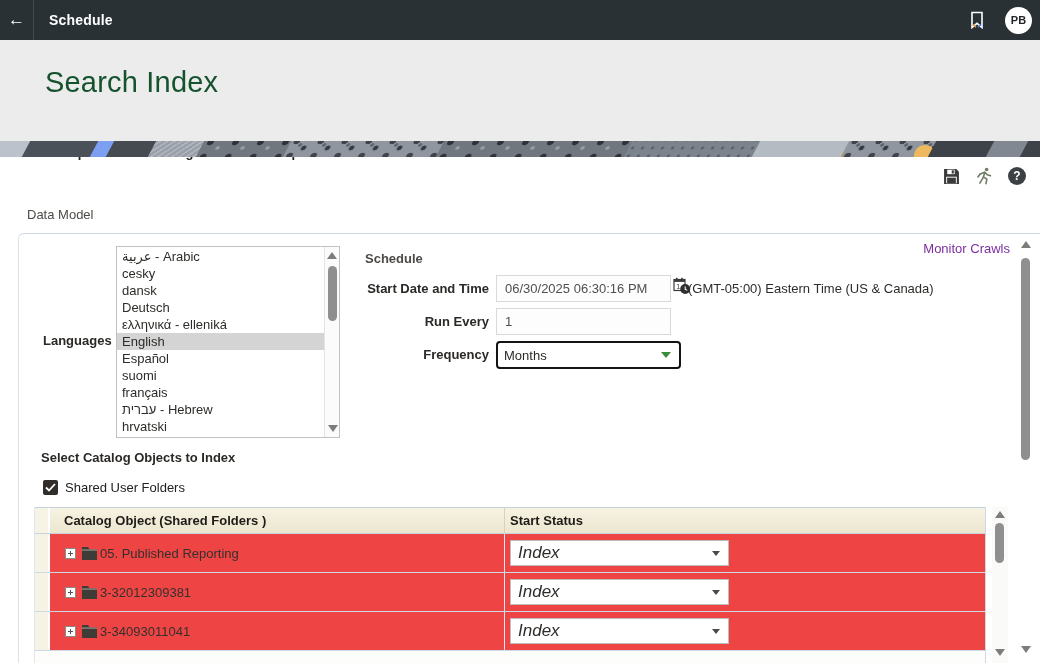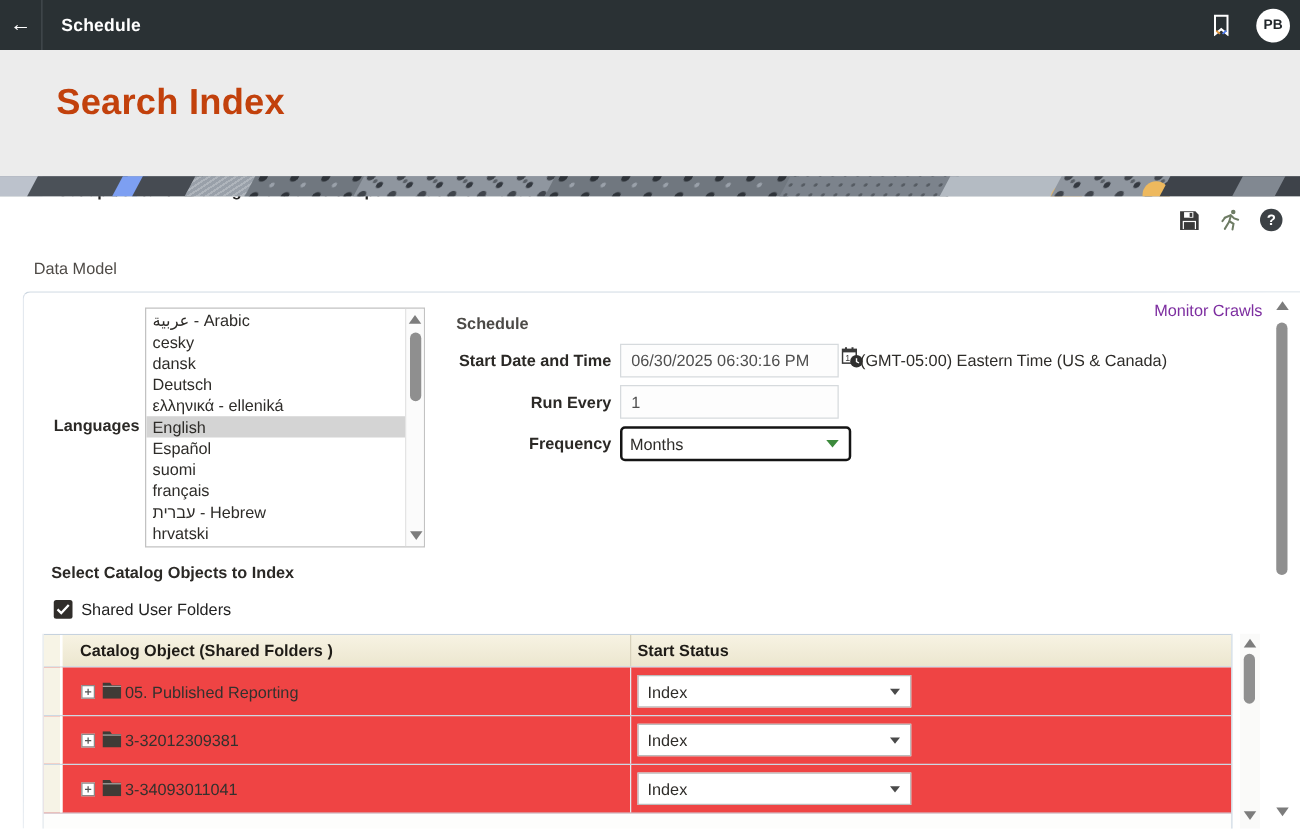--- a/index.html
+++ b/index.html
@@ -10,21 +10,21 @@
   .topbar { position:absolute; left:0; top:0; width:1040px; height:40px; background:#2a3134; display:flex; align-items:center; }
   .back-btn { width:33px; height:40px; display:flex; align-items:center; justify-content:center; color:#fff; font-size:17px; cursor:pointer; }
   .topbar-divider { width:1px; height:40px; background:#454c50; }
   .topbar-title { color:#fff; font-size:14px; font-weight:700; margin-left:15px; letter-spacing:.2px; }
   .topbar-spacer { flex:1; }
   .bookmark-btn { width:28px; height:28px; display:flex; align-items:center; justify-content:center; cursor:pointer; margin-right:14px; }
   .avatar { width:27px; height:27px; border-radius:50%; background:#fff; color:#20262a; font-size:11px; font-weight:700; display:flex; align-items:center; justify-content:center; margin-right:8px; cursor:pointer; }
 
   
   .page-header { position:absolute; left:0; top:40px; width:1040px; height:101px; background:#ececec; }
-  .page-title { position:absolute; left:45px; top:26px; font-size:29px; font-weight:700; color:#c2410c; letter-spacing:.2px; }
+  .page-title { position:absolute; left:45px; top:26px; font-size:29px; font-weight:400; color:#14532d; letter-spacing:.2px; }
   .page-subtitle { position:absolute; left:46px; top:105px; font-size:13px; font-weight:700; color:#242424; }
 
   
   .banner { position:absolute; left:0; top:141px; width:1040px; height:16px; overflow:hidden; background:#8d949d; }
   .banner .seg { position:absolute; top:-4px; height:24px; }
   .skew { transform:skewX(-28deg); }
   .seg1 { left:-10px; width:44px; background:#bcc2cc; }
   .seg2 { left:26px; width:72px; background:#4b5158; }
   .seg3 { left:94px; width:20px; background:#7d9ff2; }
   .seg4 { left:110px; width:48px; background:#464b52; }
@@ -120,21 +120,21 @@
   .hdr-div { position:absolute; left:469px; top:0; width:1px; height:100%; background:#d8d2bc; }
   .tbl-row { position:relative; height:39px; border-bottom:1px solid #ccd8e3; background:#ef4444; }
   .tbl-row .gutter { position:absolute; left:0; top:0; width:15px; height:100%; background:#f6f3e6; border-right:2px solid #fff; }
   .row-div { position:absolute; left:469px; top:0; width:1px; height:100%; background:#e4e9ee; }
   .expand-icon { position:absolute; left:30px; top:14px; width:11px; height:11px; border:1px solid #8a8a8a; background:#fff; cursor:pointer; }
   .expand-icon::before { content:""; position:absolute; left:2px; top:4px; width:5px; height:1px; background:#555; }
   .expand-icon::after { content:""; position:absolute; left:4px; top:2px; width:1px; height:5px; background:#555; }
   .folder-icon { position:absolute; left:47px; top:12px; }
   .row-name { position:absolute; left:65px; top:12px; font-size:13px; color:#33312e; }
   .status-select { position:absolute; left:475px; top:6px; width:219px; height:26px; border:1px solid #bcbcbc; background:#fff; display:flex; align-items:center; cursor:pointer; }
-  .status-select .sel-text { font-size:13px; color:#2e2c29; padding-left:7px; flex:1; }
+  .status-select .sel-text { font-size:17px; color:#2e2c29; padding-left:7px; flex:1;font-style:italic; }
   .arrow-down-dark { width:0; height:0; border-left:4px solid transparent; border-right:4px solid transparent; border-top:5px solid #4a4a4a; margin-right:8px; }
   .tbl-partial { position:relative; height:14px; background:#fdfdfc; }
 
   .table-scrollbar { position:absolute; left:973px; top:273px; width:16px; height:157px; background:#fafaf9; }
   .table-scrollbar .sb-arrow-up { margin-top:4px; }
   .table-scrollbar .sb-thumb { position:absolute; left:3px; top:16px; height:40px; }
   .table-scrollbar .sb-arrow-down { position:absolute; left:3px; bottom:8px; }
 </style>
 </head>
 <body>

